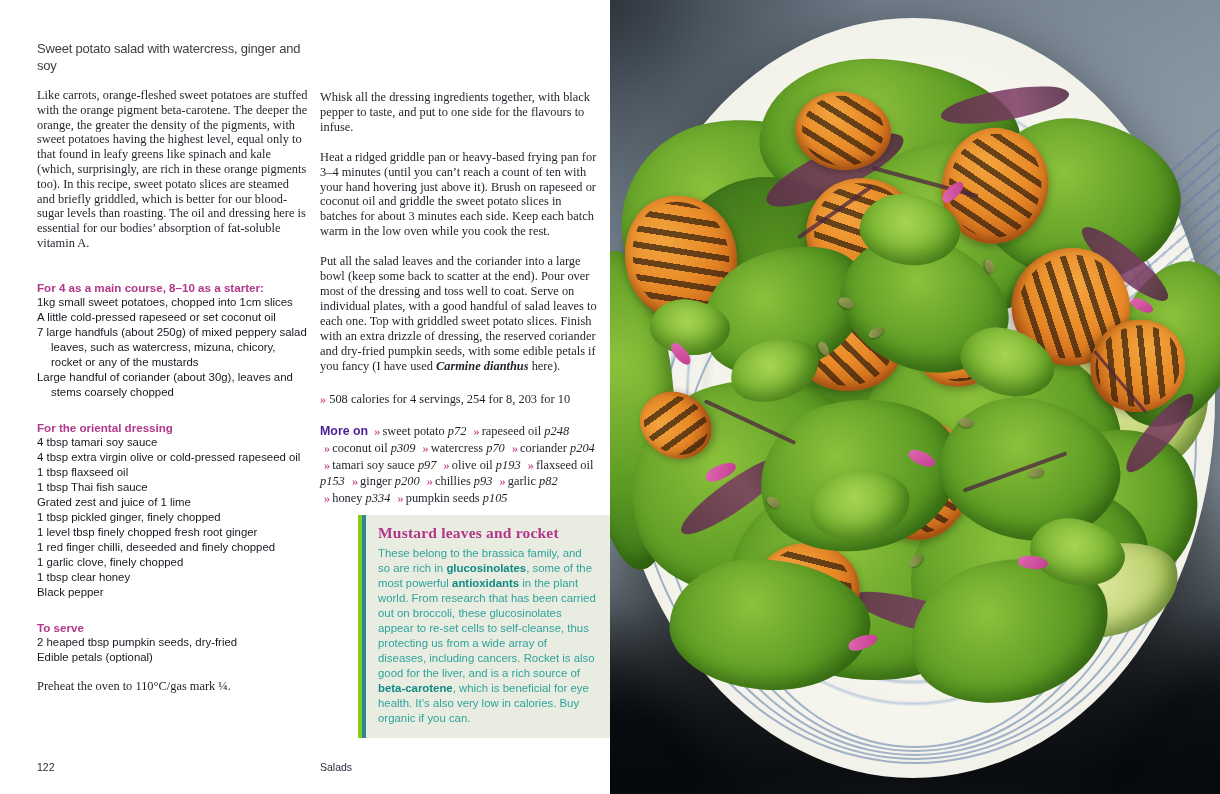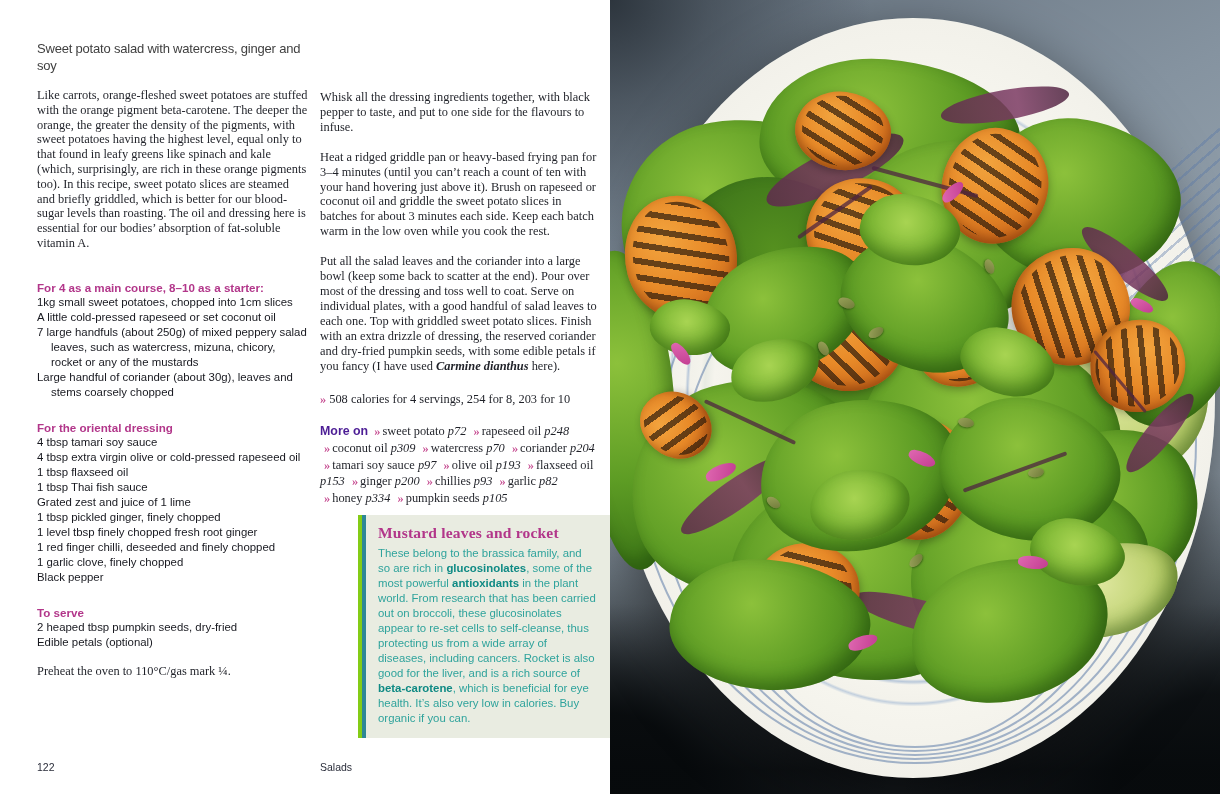--- a/index.html
+++ b/index.html
@@ -102,20 +102,21 @@
     <div class="ing-list">
         <div class="ing">4 tbsp tamari soy sauce</div>
         <div class="ing">4 tbsp extra virgin olive or cold-pressed rapeseed oil</div>
         <div class="ing">1 tbsp flaxseed oil</div>
         <div class="ing">1 tbsp Thai fish sauce</div>
         <div class="ing">Grated zest and juice of 1 lime</div>
         <div class="ing">1 tbsp pickled ginger, finely chopped</div>
         <div class="ing">1 level tbsp finely chopped fresh root ginger</div>
         <div class="ing">1 red finger chilli, deseeded and finely chopped</div>
         <div class="ing">1 garlic clove, finely chopped</div>
+        <div class="ing">1 tbsp clear honey</div>
         <div class="ing">Black pepper</div>
       </div>
 
     <h2 class="ing-header">To serve</h2>
     <div class="ing-list" style="margin-bottom:0;">
         <div class="ing">2 heaped tbsp pumpkin seeds, dry-fried</div>
         <div class="ing">Edible petals (optional)</div>
       </div>
 
     <p class="prep">Preheat the oven to 110°C/gas mark ¼.</p>

